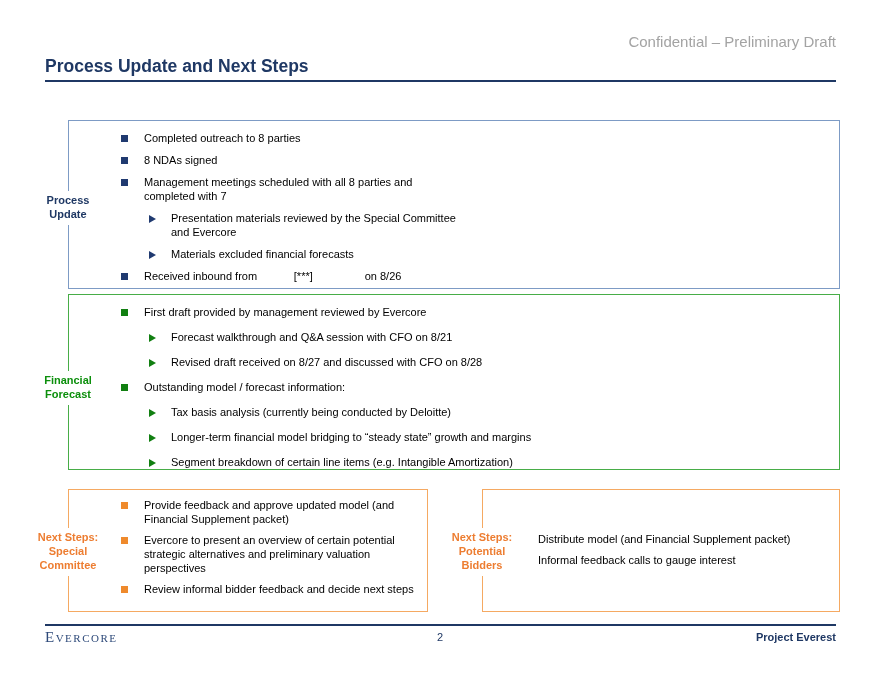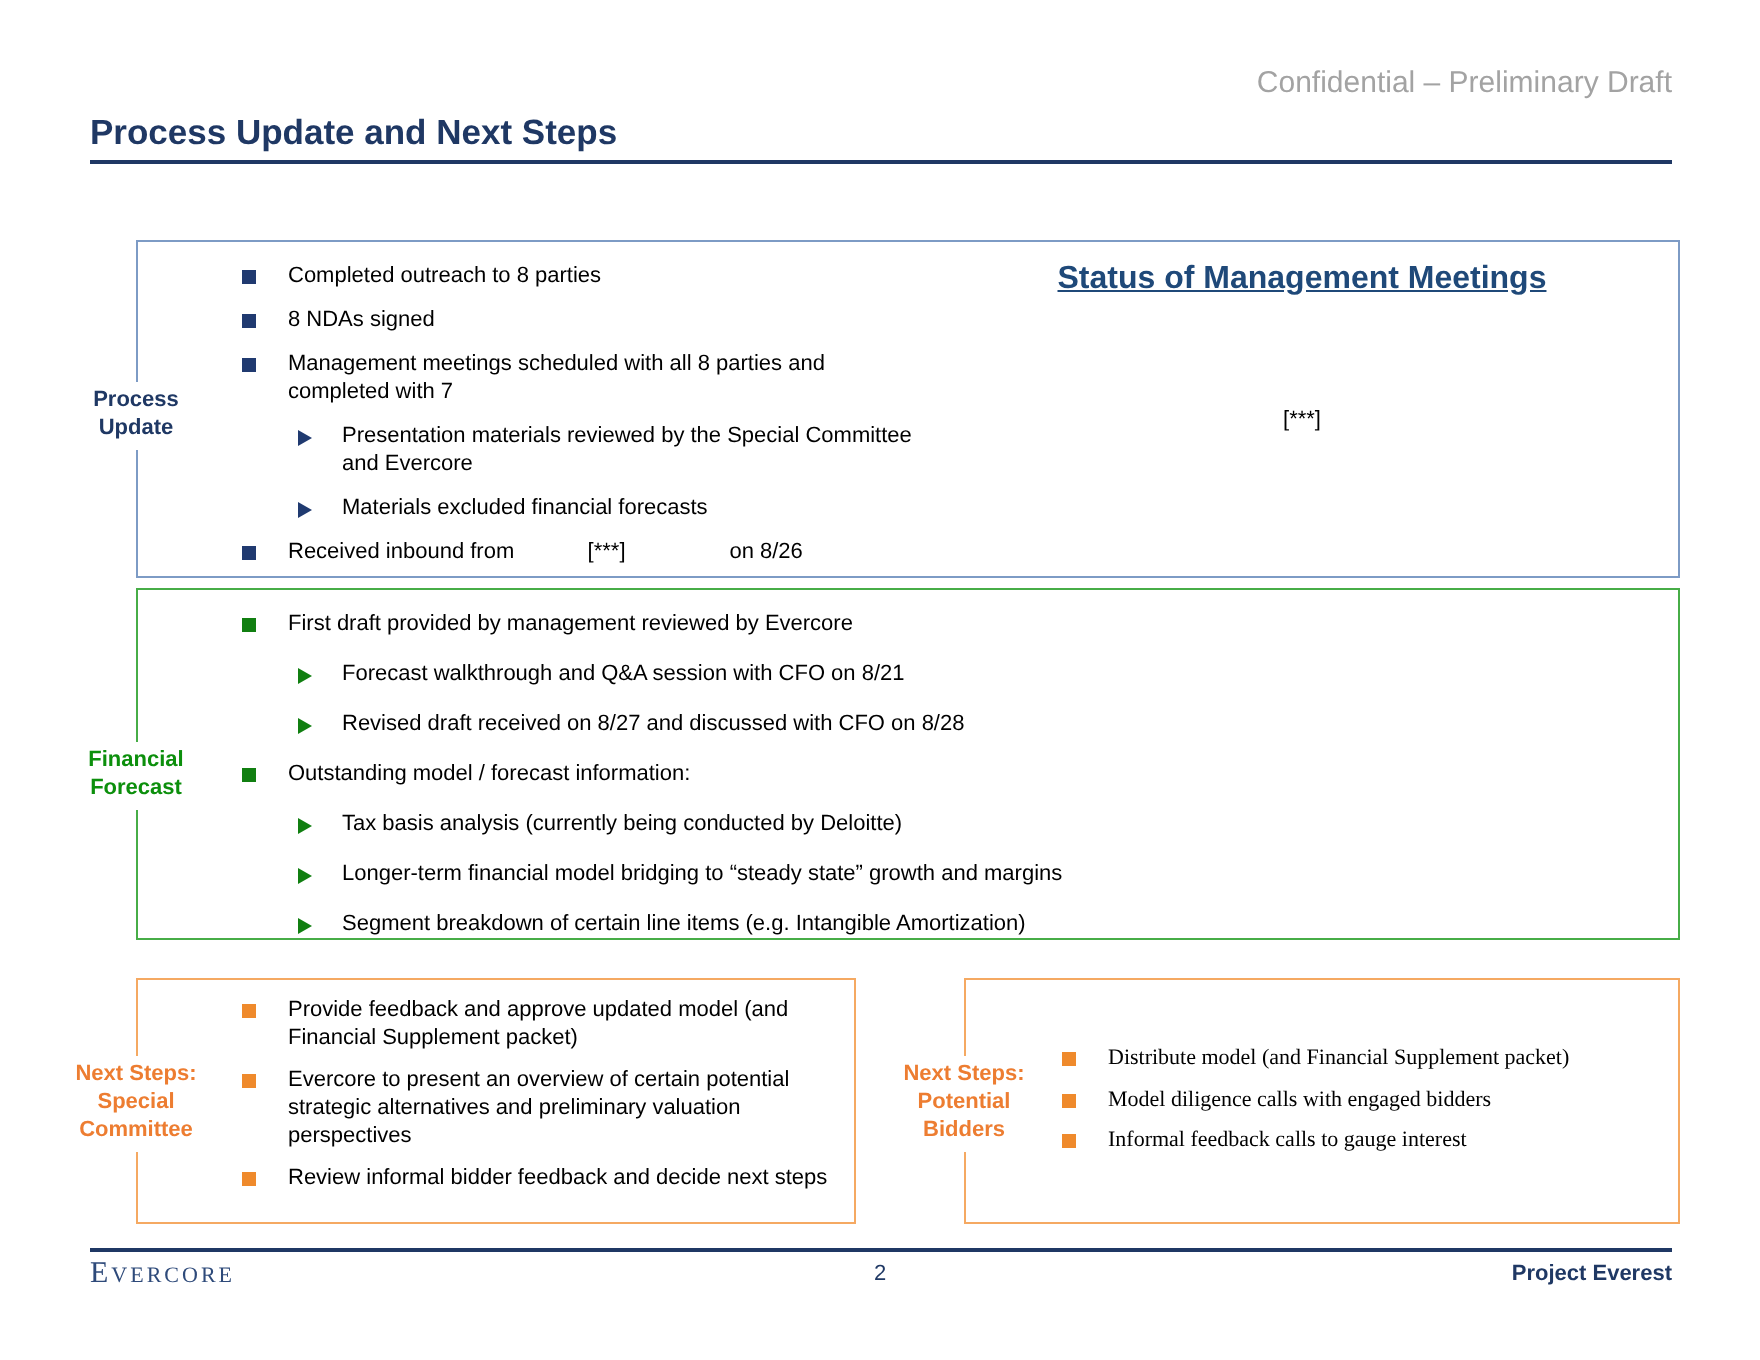--- a/index.html
+++ b/index.html
@@ -15,21 +15,21 @@
   .title {
     position:absolute; left:45px; top:56px; width:791px;
     font-size:17.5px; font-weight:bold; color:#1f3864;
   }
   .title-rule {
     position:absolute; left:45px; top:80px; width:791px; height:2px;
     background:#1f3864;
   }
 
   
-  .box { position:absolute; background:#fff; }
+  .box { position:absolute; background:#fff;flex-direction:column; }
   .box-blue   { left:68px;  top:120px; width:772px; height:169px; border:1px solid #7d9bc5; display:flex; }
   .box-green  { left:68px;  top:294px; width:772px; height:176px; border:1px solid #47ad47; padding:11px 10px 0 0; }
   .box-orangeL{ left:68px;  top:489px; width:360px; height:123px; border:1px solid #f5a962; padding:9px 4px 0 0; }
   .box-orangeR{ left:482px; top:489px; width:358px; height:123px; border:1px solid #f5a962;
                 display:flex; flex-direction:column; justify-content:center; }
 
   
   .side-label {
     position:absolute; text-align:center; background:#fff;
     font-size:11px; font-weight:bold; line-height:1.27; padding:3px 0;
@@ -57,21 +57,21 @@
   .box-blue .row { margin-bottom:8px; }
   .box-blue .col-right { flex:1; padding-top:10px; text-align:center; }
   .status-heading {
     font-size:16px; font-weight:bold; color:#1f4979; text-decoration:underline;
   }
   .status-placeholder { margin-top:55px; font-size:11px; color:#000; }
 
   .box-green .row { margin-bottom:11px; }
   .box-orangeL .row { margin-bottom:7px; }
   .box-orangeL .txt { max-width:272px; }
-  .box-orangeR .l1 { margin-left:48px; margin-bottom:7px;font-family:Liberation Serif, serif; }
+  .box-orangeR .l1 { margin-left:32px; margin-bottom:7px; }
   .box-orangeR .row:last-child, .box-orangeL .row:last-child, .box-green .row:last-child { margin-bottom:0; }
   .box-orangeR .txt { white-space:nowrap; }
 
   
   .footer-rule { position:absolute; left:45px; top:624px; width:791px; height:2px; background:#1f3864; }
   .footer-logo {
     position:absolute; left:45px; top:629px;
     font-family:"Liberation Serif", serif; color:#2e4a7a;
     font-size:11px; letter-spacing:1.5px; text-transform:uppercase;
   }
@@ -170,24 +170,20 @@
   </div>
   <div class="side-label lbl-special">Next Steps: Special Committee</div>
 
   <div class="box box-orangeR">
     <div class="row l1">
       <span class="sq"></span>
       <span class="txt">Distribute model (and Financial Supplement packet)</span>
     </div>
     <div class="row l1">
       <span class="sq"></span>
-      <span class="txt">Model diligence calls with engaged bidders</span>
-    </div>
-    <div class="row l1">
-      <span class="sq"></span>
       <span class="txt">Informal feedback calls to gauge interest</span>
     </div>
   </div>
   <div class="side-label lbl-bidders">Next Steps: Potential Bidders</div>
 
   <div class="footer-rule"></div>
   <div class="footer-logo">Evercore</div>
   <div class="footer-page">2</div>
   <div class="footer-project">Project Everest</div>
 

